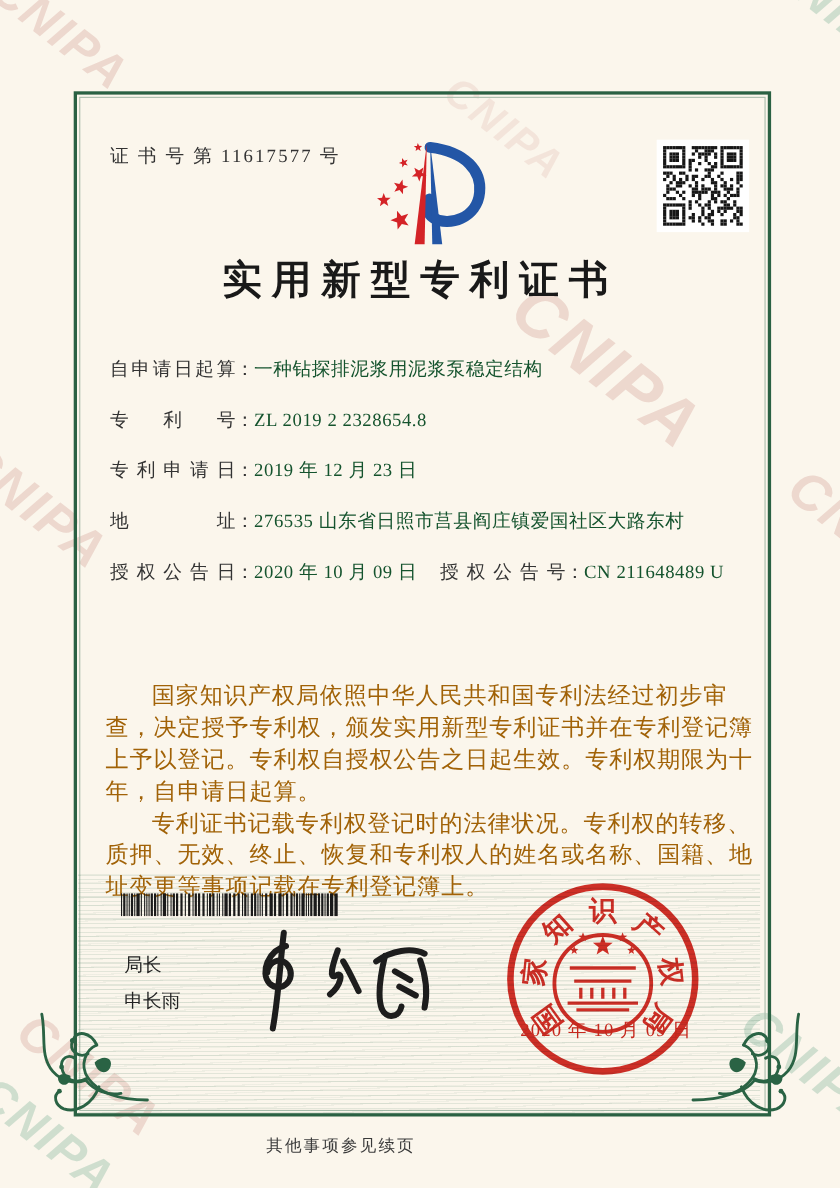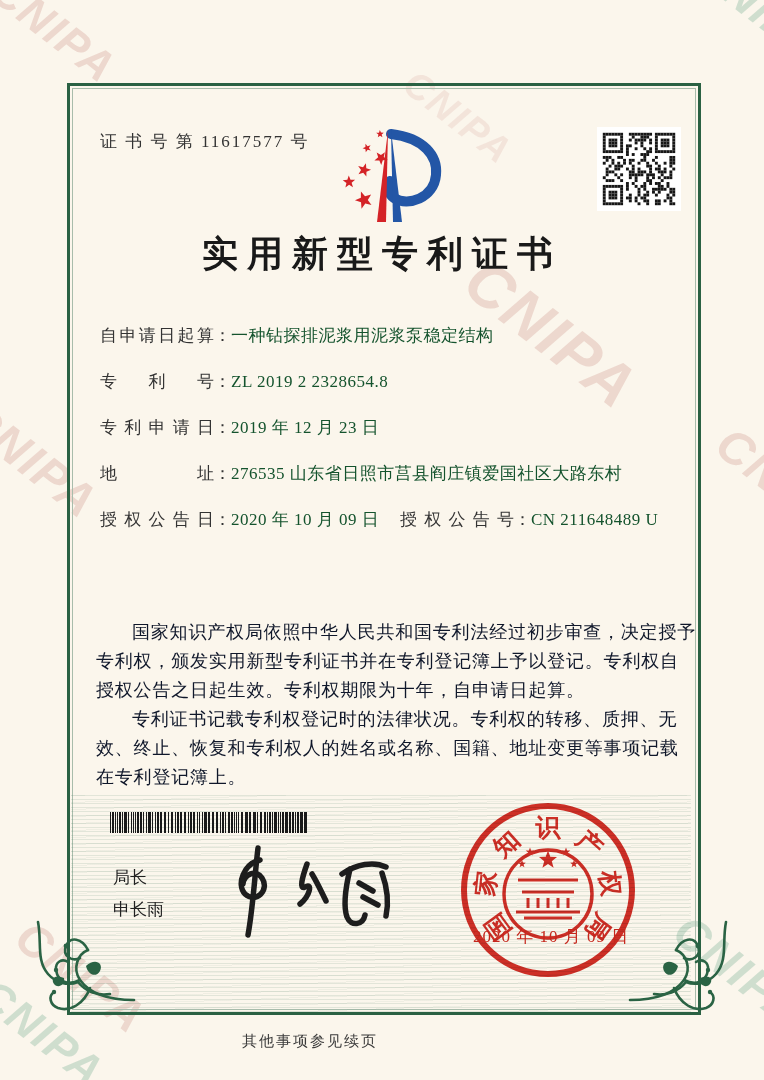--- a/index.html
+++ b/index.html
@@ -67,21 +67,21 @@
     vertical-align:top;color:#333;
   }
   .colon{color:#333;}
   .fvalue{color:#14532d;letter-spacing:.5px;}
   .fpair{display:inline-block;}
   .fpair.first{width:300px;}
 
   .paras{position:absolute;left:96px;top:618px;width:600px;}
   .paras p{
     margin:0;text-indent:2em;
-    font-size:18px;line-height:29px;letter-spacing:.8px;color:#0f172a;
+    font-size:21px;line-height:29px;letter-spacing:.8px;color:#a16207;
   }
 
   .barcode{position:absolute;left:110px;top:812px;width:200px;height:21px;}
 
   .director{
     position:absolute;left:113px;top:862px;
     font-family:"Liberation Sans","DejaVu Sans",sans-serif;
     font-size:17px;color:#222;line-height:32px;
   }
   .signature{position:absolute;left:212px;top:838px;width:210px;height:104px;}

